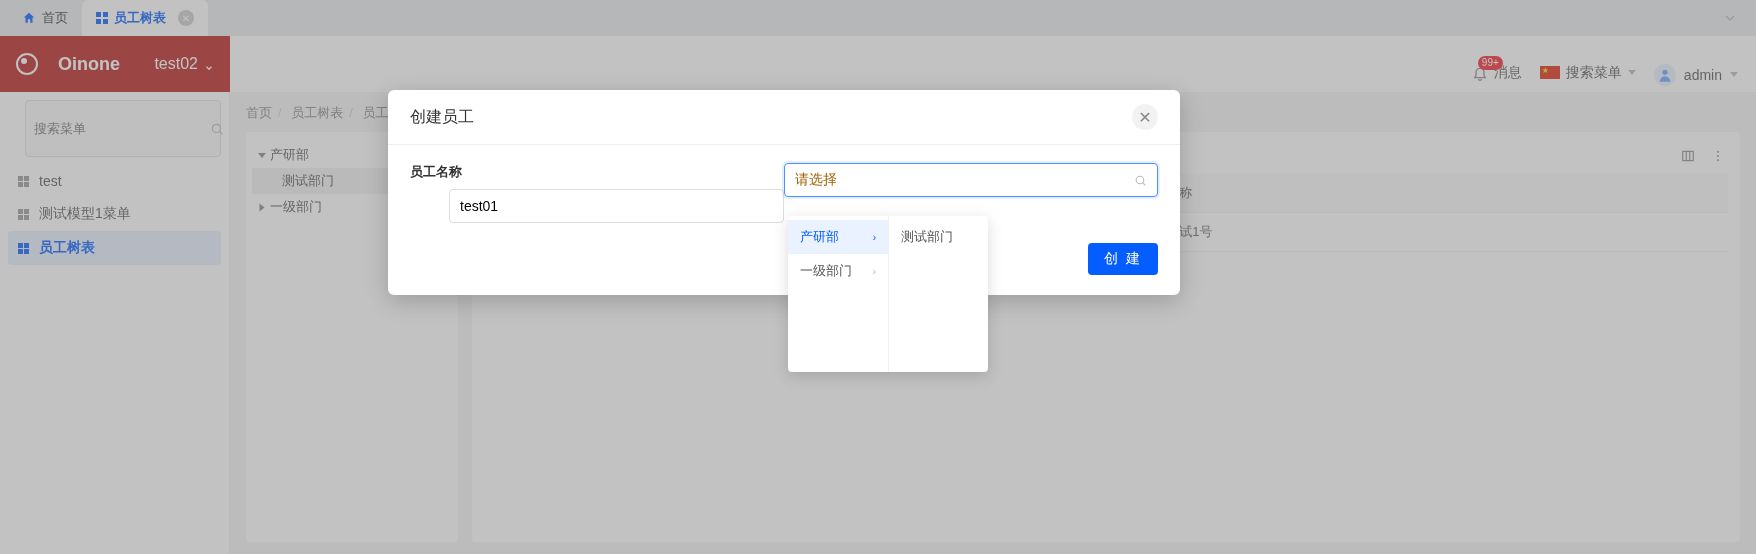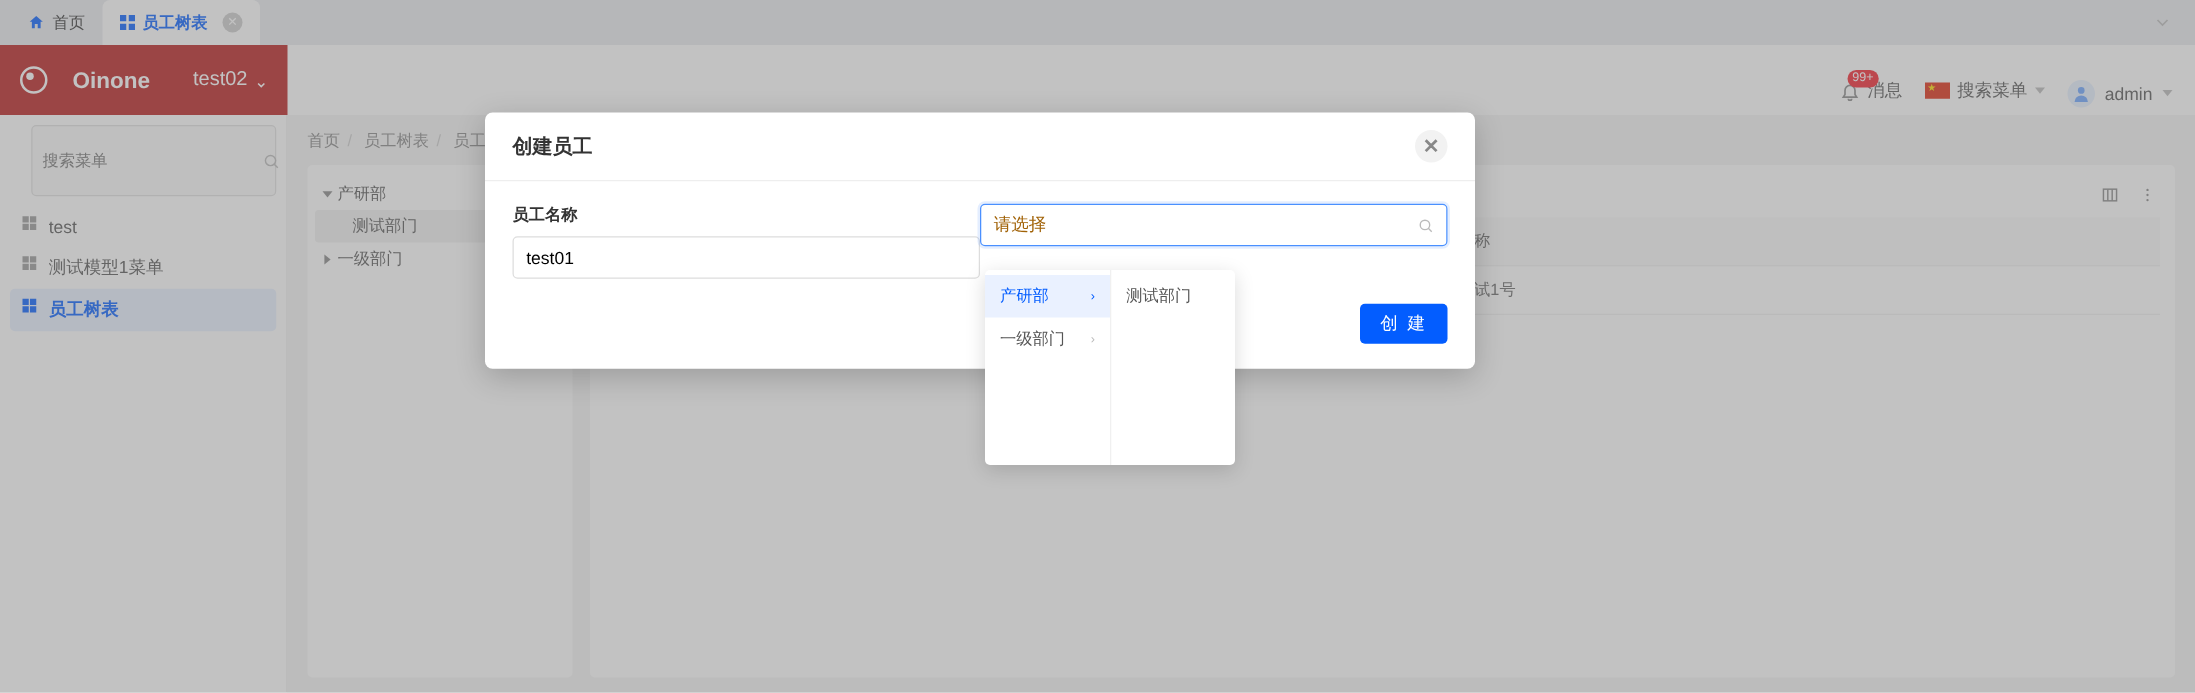--- a/index.html
+++ b/index.html
@@ -32,21 +32,21 @@
   .user { display:flex; align-items:center; gap:8px; color:#555; }
   .avatar { width:22px; height:22px; border-radius:50%; background:#e6f0ff; display:flex; align-items:center; justify-content:center; }
   .caret { width:0; height:0; border-left:4px solid transparent; border-right:4px solid transparent; border-top:5px solid #bbb; }
 
   
   .layout { display:flex; height: calc(554px - 36px - 56px); }
   .sidebar { width:230px; background:#fff; border-right:1px solid #eee; padding:8px; }
   .menu-search { display:flex; align-items:center; border:1px solid #e0e0e0; border-radius:4px; padding:20px 8px; background:#fafafa;margin-left:17px; }
   .menu-search input { border:none; outline:none; background:transparent; flex:1; font-size:13px; }
   .menu-list { margin-top:8px; }
-  .menu-item { display:flex; align-items:flex-start; gap:10px; padding:8px 10px; border-radius:4px; cursor:pointer; color:#555; }
+  .menu-item { display:flex; align-items:center; gap:10px; padding:8px 10px; border-radius:4px; cursor:pointer; color:#555; }
   .menu-item.active { background:#e8f0ff; color:#035dff; font-weight:600; }
   .grid-ico { display:inline-grid; grid-template-columns:5px 5px; grid-template-rows:5px 5px; gap:1px; }
   .grid-ico span { background:#999; }
   .menu-item.active .grid-ico span { background:#035dff; }
 
   .main { flex:1; padding:12px 16px; background:#f5f5f5; }
   .breadcrumb { color:#888; font-size:13px; margin-bottom:10px; }
   .breadcrumb .sep { margin:0 6px; color:#ccc; }
   .content { display:flex; gap:14px; height: calc(100% - 28px); }
   .tree-panel { width:212px; background:#fff; border-radius:4px; padding:10px 6px; }
@@ -59,26 +59,26 @@
   .table-tools { display:flex; justify-content:flex-end; gap:14px; color:#888; padding:4px 2px 10px; }
   .table-tools .ico-btn { width:16px; height:16px; cursor:pointer; display:flex; align-items:center; justify-content:center; }
   .tbl { border-collapse:collapse; width:100%; }
   .tbl th, .tbl td { text-align:left; padding:10px 16px; font-size:13px; color:#666; border-bottom:1px solid #f0f0f0; }
   .tbl th { background:#fafafa; font-weight:500; }
   .chk { width:14px; height:14px; border:1px solid #ccc; border-radius:2px; display:inline-block; }
 
   
   .scrim { position:absolute; inset:0; background:rgba(120,120,120,0.45); }
   .modal { position:absolute; top:90px; left:388px; width:792px; background:#fff; border-radius:6px; box-shadow:0 6px 24px rgba(0,0,0,0.2); }
-  .modal-head { display:flex; align-items:center; padding:14px 22px; border-bottom:1px solid #eee; font-size:16px; font-weight:700; }
+  .modal-head { display:flex; align-items:center; padding:14px 22px; border-bottom:1px solid #eee; font-size:16px; font-weight:400; }
   .modal-close { margin-left:auto; width:26px; height:26px; border-radius:50%; background:#f2f2f2; display:flex; align-items:center; justify-content:center; color:#888; cursor:pointer; }
   .modal-body { display:flex; gap:0; padding:18px 22px 10px; }
   .field { flex:1; display:flex; flex-direction:column; gap:8px; }
   .field label { font-size:13px; font-weight:600; }
-  .txt-in { border:1px solid #ddd; border-radius:4px; height:34px; padding:0 10px; font-size:14px; outline:none; }
+  .txt-in { border:1px solid #ddd; border-radius:4px; height:34px; padding:0 10px; font-size:14px; outline:none;margin-left:39px; }
   .sel-in { border:1px solid #4a90ff; border-radius:4px; height:34px; padding:0 30px 0 10px; font-size:14px; color:#a16207; display:flex; align-items:center; position:relative; box-shadow:0 0 0 2px rgba(74,144,255,0.15); }
   .sel-in .search-ico { position:absolute; right:10px; color:#bbb; }
   .modal-foot { display:flex; justify-content:flex-end; padding:10px 22px 20px; }
   .btn-primary { background:#035dff; color:#fff; border:none; border-radius:4px; padding:7px 16px; font-size:14px; cursor:pointer; letter-spacing:2px; }
 
   
   .cascader { position:absolute; top:216px; left:788px; display:flex; background:#fff; border-radius:4px; box-shadow:0 4px 16px rgba(0,0,0,0.15); }
   .cas-col { width:100px; padding:4px 0; min-height:156px; }
   .cas-col + .cas-col { border-left:1px solid #f0f0f0; }
   .cas-item { display:flex; align-items:center; padding:8px 12px; font-size:13px; cursor:pointer; color:#555; white-space:nowrap; }

